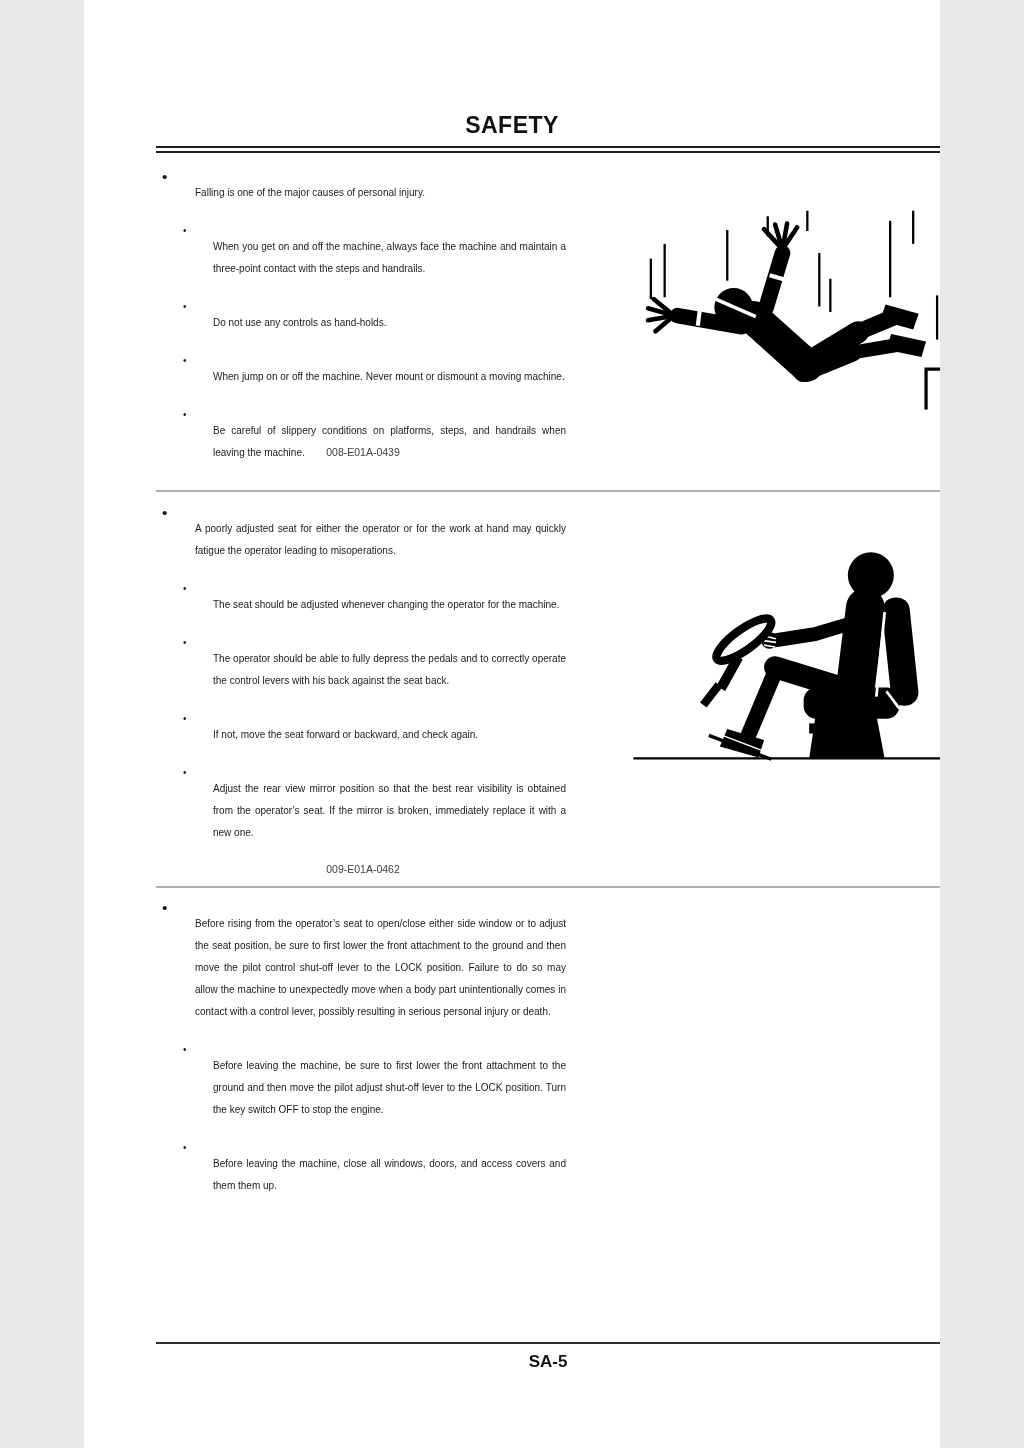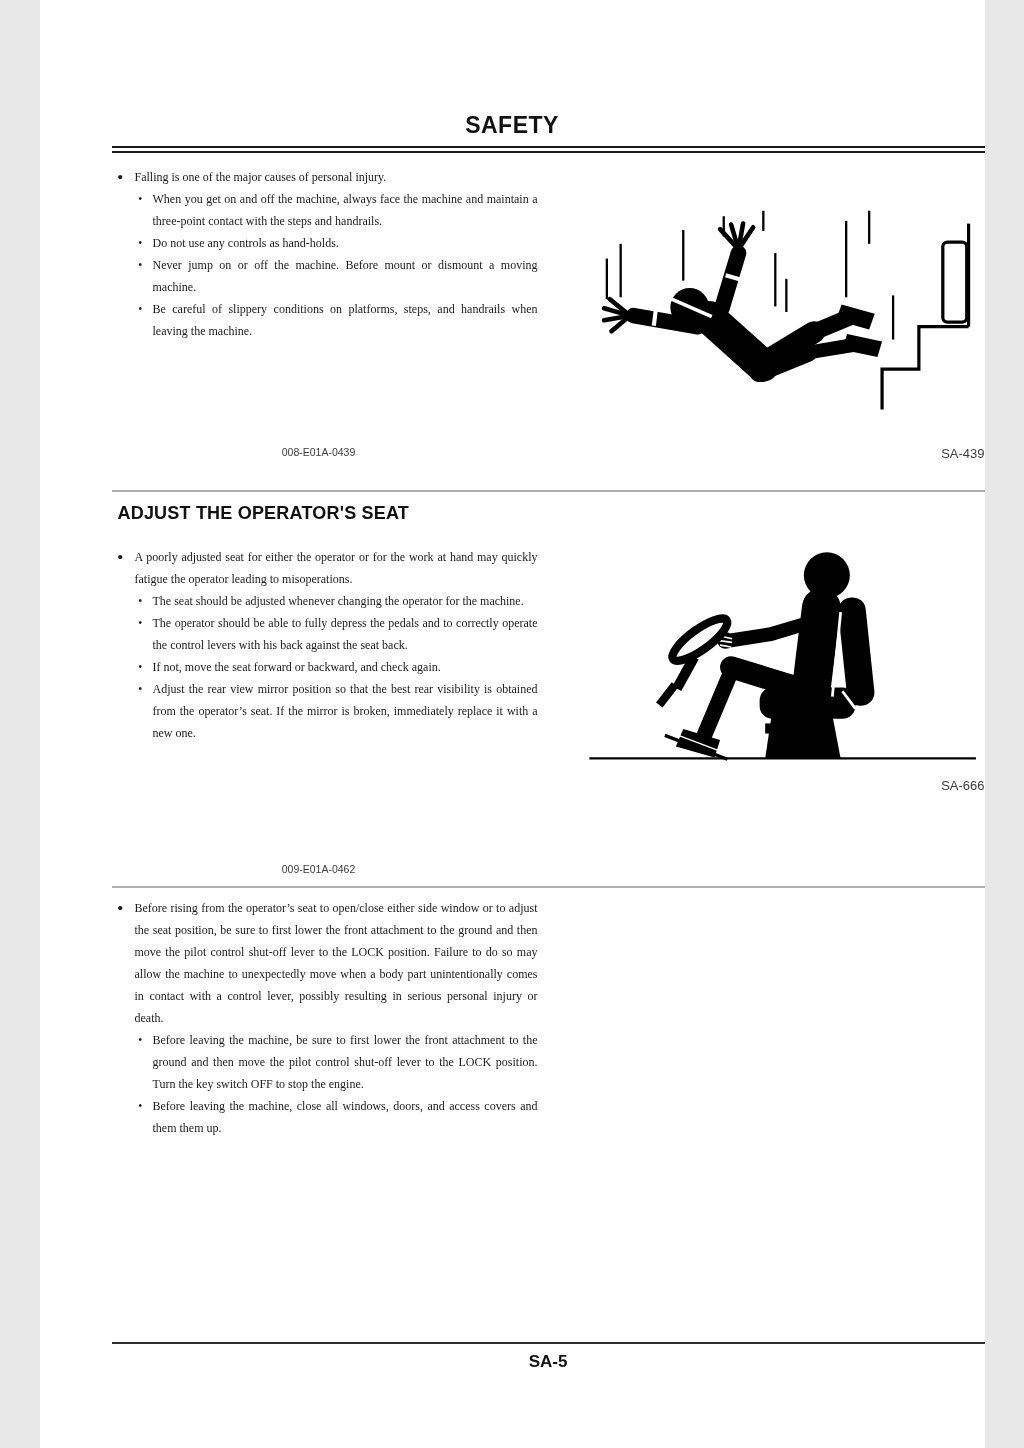--- a/index.html
+++ b/index.html
@@ -1,17 +1,17 @@
 <!DOCTYPE html>
 <html><head>
 <meta charset="utf-8">
 <style>
   html,body { margin:0; padding:0; background:#e8e8e8; }
   .page {
-    position:relative; width:945px; height:1448px; margin:0 auto;
+    position:relative; width:856px; height:1448px; margin:0 auto;
     background:#ffffff; overflow:hidden;
     font-family:"Liberation Sans", "DejaVu Sans", sans-serif;
     color:#1a1a1a;
   }
   .page-title {
     position:absolute; top:112px; left:0; width:100%;
     text-align:center; font-size:23px; font-weight:bold; letter-spacing:0.5px; color:#111;
   }
   .rule-double {
     position:absolute; top:146px; left:72px; width:873px; height:3px;
@@ -25,22 +25,22 @@
     margin:0 0 22px 0; font-size:18px; font-weight:bold; color:#111;
     line-height:22px; white-space:pre-line; letter-spacing:0.2px;
   }
   .bullet { display:flex; }
   .bullet .marker {
     flex:0 0 17px; line-height:22px; font-size:15.5px; text-align:left;
   }
   .bullet.lvl2 { margin-left:21px; }
   .bullet.lvl2 .marker { flex:0 0 14px; font-size:10px; line-height:22px; }
   .btext {
-    margin:0; flex:1; font-size:12px; line-height:22px;
-    text-align:justify; text-justify:inter-word;font-family:Liberation Serif, serif;
+    margin:16px; flex:1; font-size:10px; line-height:22px;
+    text-align:justify; text-justify:inter-word;
   }
   .ref-code {
     position:absolute; left:78px; width:402px; text-align:center;
     font-size:10.5px; color:#3d3d3d;
   }
   .figure { position:absolute; left:542px; width:405px; }
   .figure svg { display:block; width:405px; height:auto; }
   .figure-code {
     position:absolute; right:2px; font-size:13px; color:#3d3d3d;
   }
@@ -66,21 +66,21 @@
     <div class="bullet lvl2">
       <span class="marker">•</span>
       <p class="btext">When you get on and off the machine, always face the machine and maintain a three-point contact with the steps and handrails.</p>
     </div>
     <div class="bullet lvl2">
       <span class="marker">•</span>
       <p class="btext">Do not use any controls as hand-holds.</p>
     </div>
     <div class="bullet lvl2">
       <span class="marker">•</span>
-      <p class="btext">Never jump on or off the machine. Before mount or dismount a moving machine.</p>
+      <p class="btext">When jump on or off the machine. Never mount or dismount a moving machine.</p>
     </div>
     <div class="bullet lvl2">
       <span class="marker">•</span>
       <p class="btext">Be careful of slippery conditions on platforms, steps, and handrails when leaving the machine.</p>
     </div>
   </section>
 
   <div class="figure" style="top:196px; height:280px;">
     <svg viewBox="0 0 440 290" xmlns="http://www.w3.org/2000/svg">
       <g stroke="#000" stroke-width="2.5" stroke-linecap="butt">
@@ -130,21 +130,20 @@
         <path d="M288,150 l38,8 l-5,17 l-38,-8 z" fill="#000"></path>
       </g>
     </svg>
     <span class="figure-code" style="top:250px;">SA-439</span>
   </div>
 
   <div class="ref-code" style="top:446px;">008-E01A-0439</div>
   <div class="divider" style="top:490px;"></div>
 
   <section class="sec" style="top:502px;">
-    <h2 class="sec-heading">ADJUST THE OPERATOR'S SEAT</h2>
     <div class="bullet lvl1">
       <span class="marker">•</span>
       <p class="btext">A poorly adjusted seat for either the operator or for the work at hand may quickly fatigue the operator leading to misoperations.</p>
     </div>
     <div class="bullet lvl2">
       <span class="marker">•</span>
       <p class="btext">The seat should be adjusted whenever changing the operator for the machine.</p>
     </div>
     <div class="bullet lvl2">
       <span class="marker">•</span>
@@ -195,21 +194,21 @@
   <div class="ref-code" style="top:863px;">009-E01A-0462</div>
   <div class="divider" style="top:886px;"></div>
 
   <section class="sec" style="top:897px;">
     <div class="bullet lvl1">
       <span class="marker">•</span>
       <p class="btext">Before rising from the operator’s seat to open/close either side window or to adjust the seat position, be sure to first lower the front attachment to the ground and then move the pilot control shut-off lever to the LOCK position. Failure to do so may allow the machine to unexpectedly move when a body part unintentionally comes in contact with a control lever, possibly resulting in serious personal injury or death.</p>
     </div>
     <div class="bullet lvl2">
       <span class="marker">•</span>
-      <p class="btext">Before leaving the machine, be sure to first lower the front attachment to the ground and then move the pilot control shut-off lever to the LOCK position. Turn the key switch OFF to stop the engine.</p>
+      <p class="btext">Before leaving the machine, be sure to first lower the front attachment to the ground and then move the pilot adjust shut-off lever to the LOCK position. Turn the key switch OFF to stop the engine.</p>
     </div>
     <div class="bullet lvl2">
       <span class="marker">•</span>
       <p class="btext">Before leaving the machine, close all windows, doors, and access covers and them them up.</p>
     </div>
   </section>
 
   <div class="footer-rule"></div>
   <div class="footer-code">SA-5</div>
 

